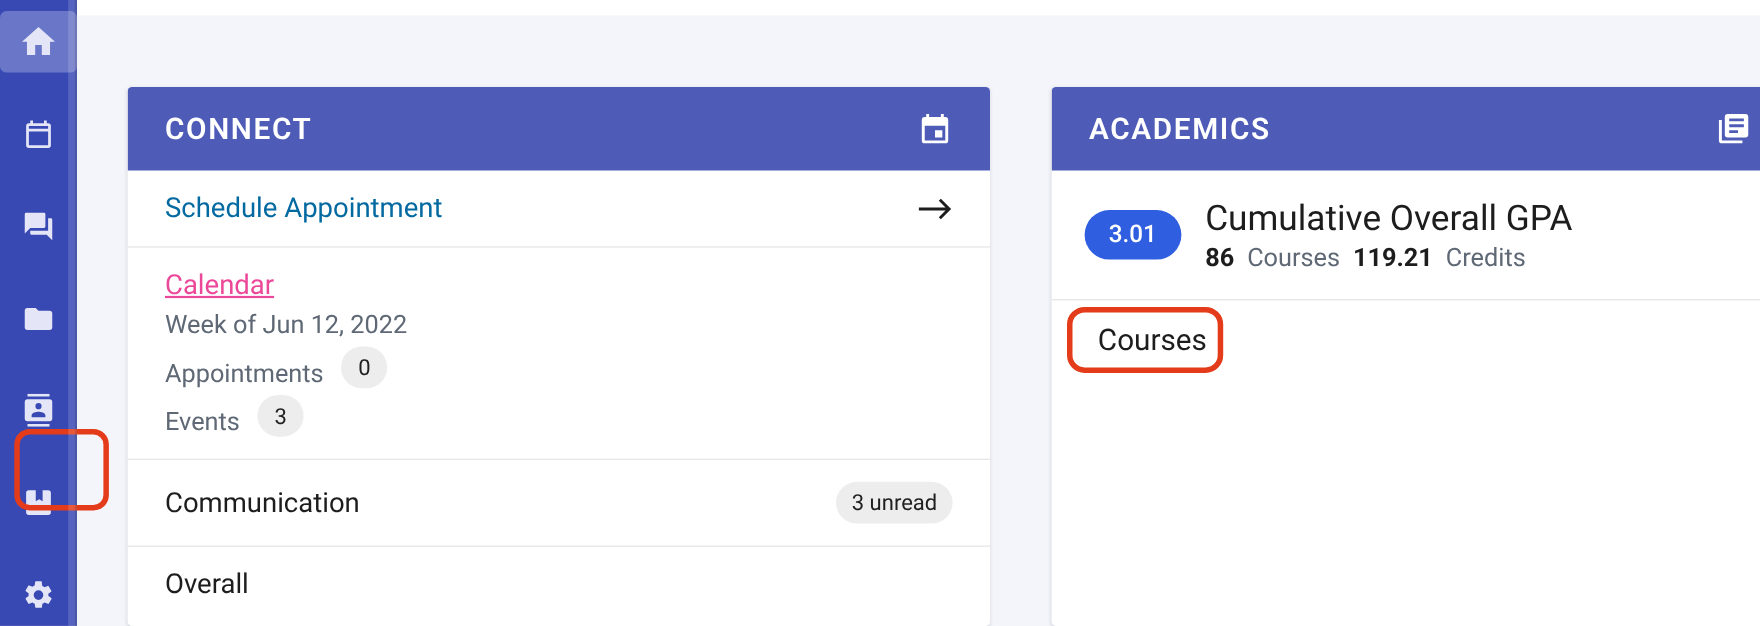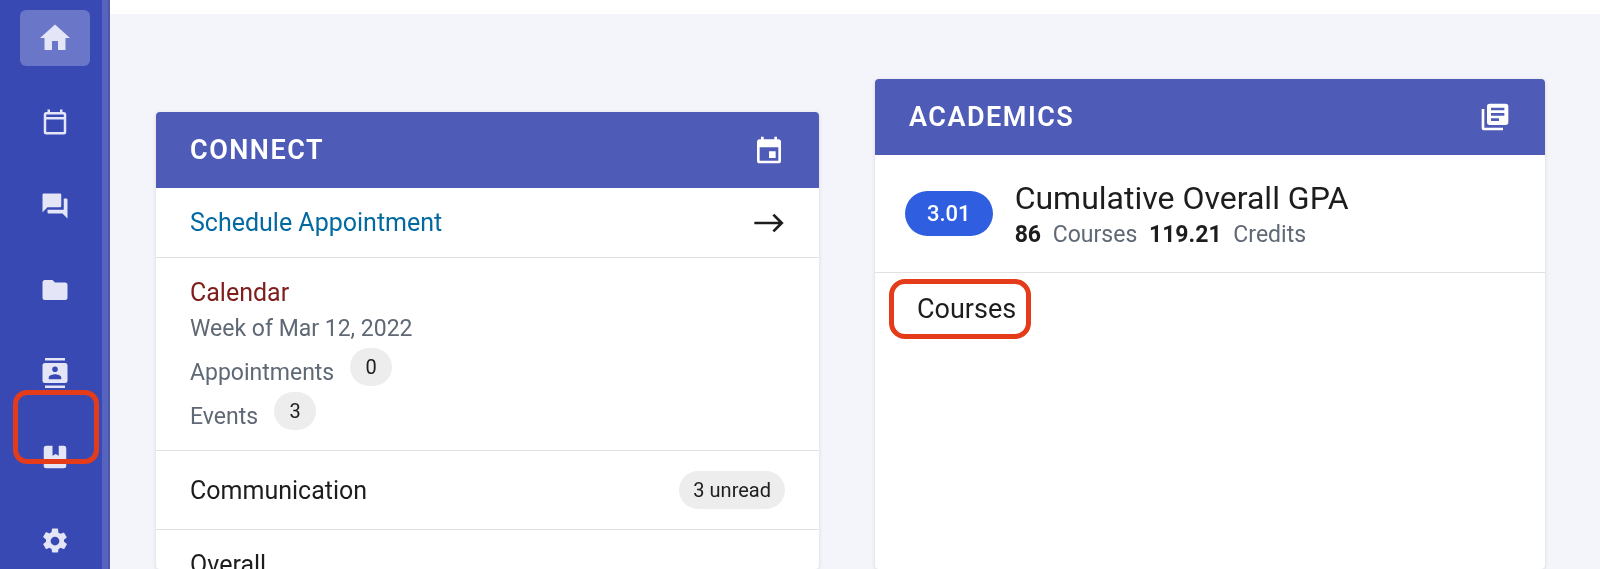--- a/index.html
+++ b/index.html
@@ -63,21 +63,21 @@
     gap: 56px;
     background: #f3f5fa;
     border-top: 14px solid #ffffff;
   }
   .card {
     background:#fff;
     border-radius:4px;
     box-shadow: 0 1px 4px rgba(0,0,0,0.12);
     overflow:hidden;
   }
-  .card.connect { width: 663px; margin-top: 33px; }
+  .card.connect { width: 784px; }
   .card.academics { width: 670px; }
   .card-header{
     background:#4e5cb8;
     color:#fff;
     display:flex;
     align-items:center;
     justify-content:space-between;
     padding: 22px 34px;
     font-size: 27px;
     font-weight: 600;
@@ -91,22 +91,23 @@
   .row.schedule{
     display:flex;
     align-items:center;
     justify-content:space-between;
     font-size: 25px;
     color:#0369a1;
     cursor:pointer;
   }
   .row.calendar .title{
     font-size:25px;
-    color:#7f1d1d;
+    color:#ec4899;
     margin-bottom:8px;
+    text-decoration:underline;
   }
   .grey { color:#5f6875; font-size:23px; }
   .line{ display:flex; align-items:flex-end; gap:16px; margin-top:6px;}
   .pill{
     background:#ededed;
     color:#202020;
     font-size:20px;
     min-width:42px;
     height:38px;
     border-radius:20px;
@@ -221,21 +222,21 @@
           </svg>
       </div>
       <div class="row schedule">
         <span>Schedule Appointment</span>
         <svg width="32" height="22" viewBox="0 0 24 16">
             <path d="M1 7h18.17l-4.58-4.59L16 1l7 7-7 7-1.41-1.41L19.17 9H1z" fill="#1d1d1d"></path>
           </svg>
       </div>
       <div class="row calendar">
         <div class="title">Calendar</div>
-        <div class="grey">Week of Mar 12, 2022</div>
+        <div class="grey">Week of Jun 12, 2022</div>
         <div class="line">
           <span class="grey">Appointments</span>
           <span class="pill">0</span>
         </div>
         <div class="line">
           <span class="grey">Events</span>
           <span class="pill">3</span>
         </div>
       </div>
       <div class="row comm">

